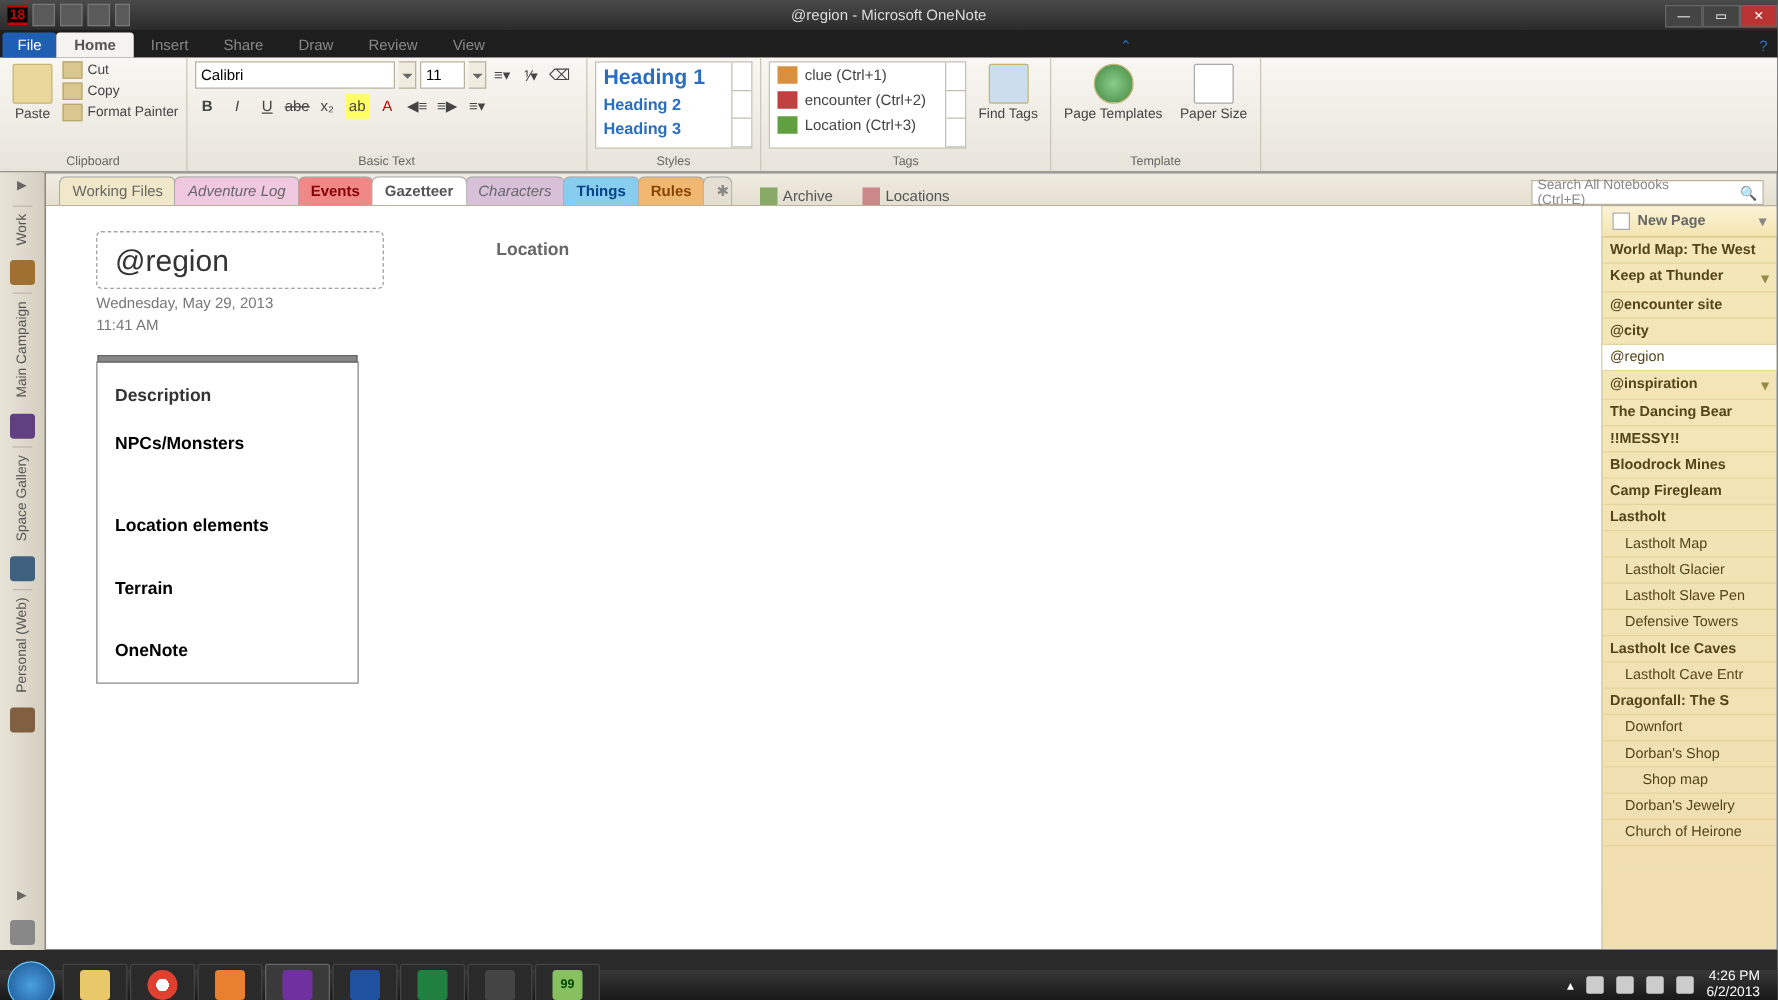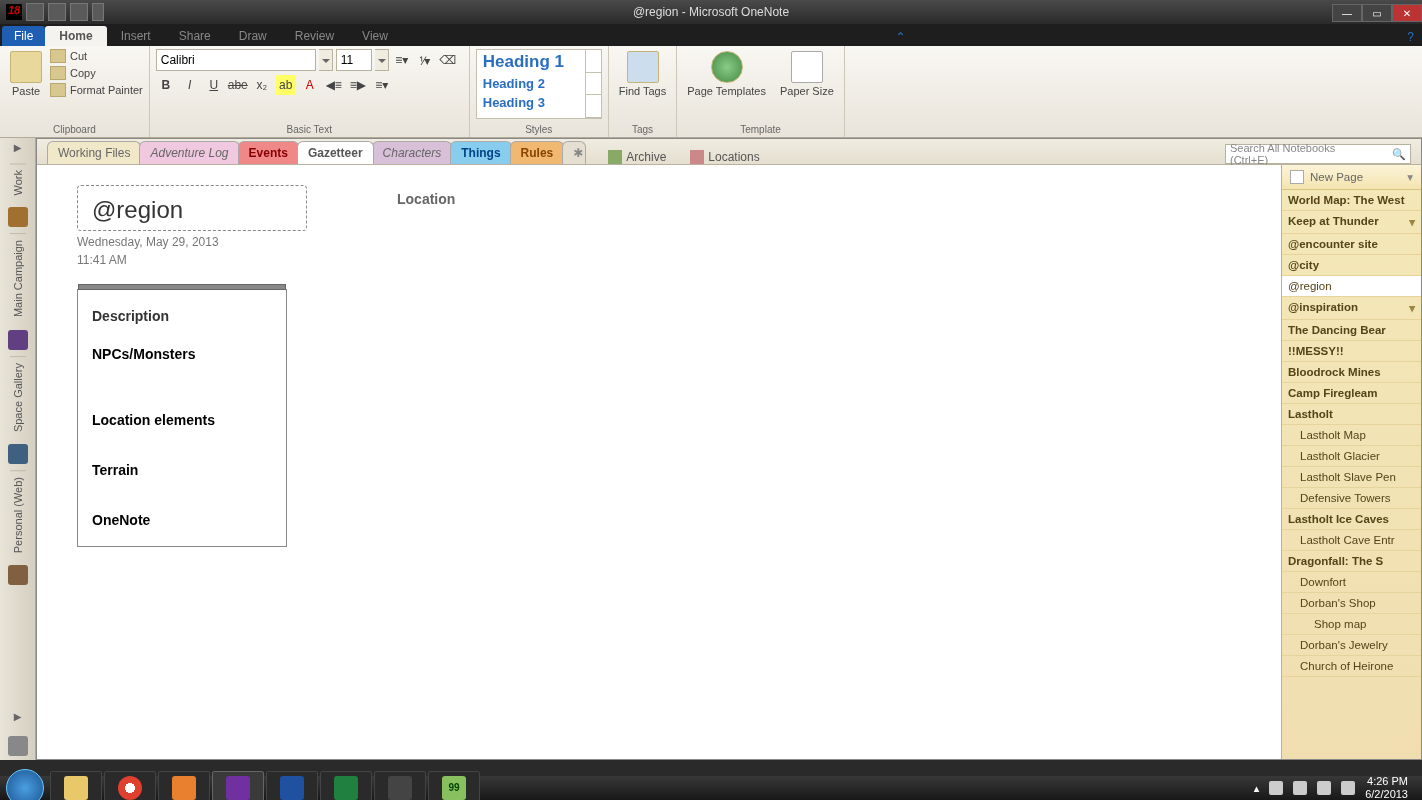--- a/index.html
+++ b/index.html
@@ -5,21 +5,21 @@
   * { box-sizing: border-box; margin: 0; padding: 0; font-family: "Segoe UI", Tahoma, sans-serif; }
   html, body { width: 1422px; height: 800px; overflow: hidden; background: #2a2a2a; }
   
   
   .titlebar {
     height: 24px; background: linear-gradient(#4a4a4a, #2a2a2a);
     display: flex; align-items: center; color: #ddd; font-size: 12px;
     position: relative;
   }
   .titlebar-left { display: flex; align-items: center; gap: 4px; padding-left: 6px; }
-  .titlebar-icon { width: 16px; height: 16px; background: #c00; color: #c00; display: flex; justify-content: center; font-style: italic; }
+  .titlebar-icon { width: 16px; height: 16px; background: #c00; color: #c00; display: flex; align-items: center; justify-content: center; }
   .titlebar-icon span { color: #c00; background: #000; font-weight: bold; font-size: 11px; padding: 0 2px; }
   .qat-btn { width: 18px; height: 18px; background: #5a5a5a; border: 1px solid #777; display: inline-block; cursor: pointer; }
   .titlebar-title { position: absolute; left: 50%; transform: translateX(-50%); }
   .win-controls { margin-left: auto; display: flex; }
   .win-btn { width: 30px; height: 18px; background: #444; border: 1px solid #666; display: flex; align-items: center; justify-content: center; color: #fff; font-size: 10px; cursor: pointer; margin-top: 2px; }
   .win-btn.close { background: #b33; }
   
   
   .ribbon-tabs { height: 22px; background: #1e1e1e; display: flex; align-items: flex-end; padding-left: 2px; }
   .file-tab { background: #1e5fb4; color: #fff; padding: 3px 12px; font-size: 12px; cursor: pointer; border-top-left-radius: 3px; border-top-right-radius: 3px; }
@@ -88,21 +88,21 @@
   .canvas { flex: 1; background: #fff; padding: 20px 40px; position: relative; }
   .title-box { border: 1px dashed #888; padding: 10px 14px 6px 14px; display: inline-block; min-width: 230px; font-size: 24px; color: #333; border-radius: 4px; }
   .meta { font-size: 12px; color: #777; margin-top: 4px; }
   .loc-label { position: absolute; left: 360px; top: 26px; font-size: 14px; color: #666; font-weight: bold; }
   .note-box { margin-top: 22px; width: 210px; border: 1px solid #888; background: #fff; padding: 14px; position: relative; }
   .note-handle { position: absolute; top: -6px; left: 0; width: 100%; height: 6px; background: #888; border: 1px solid #666; }
   .note-box h4 { font-size: 14px; color: #333; margin: 4px 0 18px 0; }
   .note-box .t { font-weight: bold; font-size: 14px; margin: 22px 0 4px 0; }
   
   .page-list { width: 140px; background: linear-gradient(#f4e8b8, #f0deb0); border-left: 1px solid #c4b576; display: flex; flex-direction: column; font-size: 11.5px; }
-  .new-page-btn { background: linear-gradient(#fcf4d8, #f4e4b0); padding: 5px 8px; font-weight: normal; color: #666; border-bottom: 1px solid #d4c486; cursor: pointer; display: flex; align-items: center; }
+  .new-page-btn { background: linear-gradient(#fcf4d8, #f4e4b0); padding: 5px 8px; font-weight: bold; color: #666; border-bottom: 1px solid #d4c486; cursor: pointer; display: flex; align-items: center; }
   .new-page-btn .dd { margin-left: auto; color: #888; }
   .pl-item { padding: 4px 6px; border-bottom: 1px solid #e6d49c; cursor: pointer; color: #554418; white-space: nowrap; overflow: hidden; text-overflow: ellipsis; }
   .pl-item.bold { font-weight: bold; }
   .pl-item.sel { background: #fff; }
   .pl-item.ind1 { padding-left: 18px; }
   .pl-item.ind2 { padding-left: 32px; }
   .pl-item .chev { float: right; color: #998844; }
   
   
   .taskbar { position: fixed; bottom: 0; left: 0; right: 0; height: 24px; background: linear-gradient(#383838, #181818); display: flex; align-items: center; padding: 0 6px; }
@@ -214,20 +214,39 @@
           <div></div>
           <div></div>
           <div></div>
         </div>
     </div>
     <div class="rgroup-label">Styles</div>
   </div>
 
   <div class="rgroup">
     <div style="display:flex;gap:6px">
+      <div class="tags-box">
+        <div class="tag-item">
+            <span class="tag-ico"></span>
+            <span>clue (Ctrl+1)</span>
+          </div>
+        <div class="tag-item">
+            <span class="tag-ico" style="background:#c04040"></span>
+            <span>encounter (Ctrl+2)</span>
+          </div>
+        <div class="tag-item">
+            <span class="tag-ico" style="background:#60a040"></span>
+            <span>Location (Ctrl+3)</span>
+          </div>
+        <div class="scroll-btns">
+            <div></div>
+            <div></div>
+            <div></div>
+          </div>
+      </div>
       <div class="btn-big">
         <div class="ico" style="background:#cde"></div>
         <div class="lbl">Find Tags</div>
       </div>
     </div>
     <div class="rgroup-label">Tags</div>
   </div>
 
 
   <div class="rgroup">

